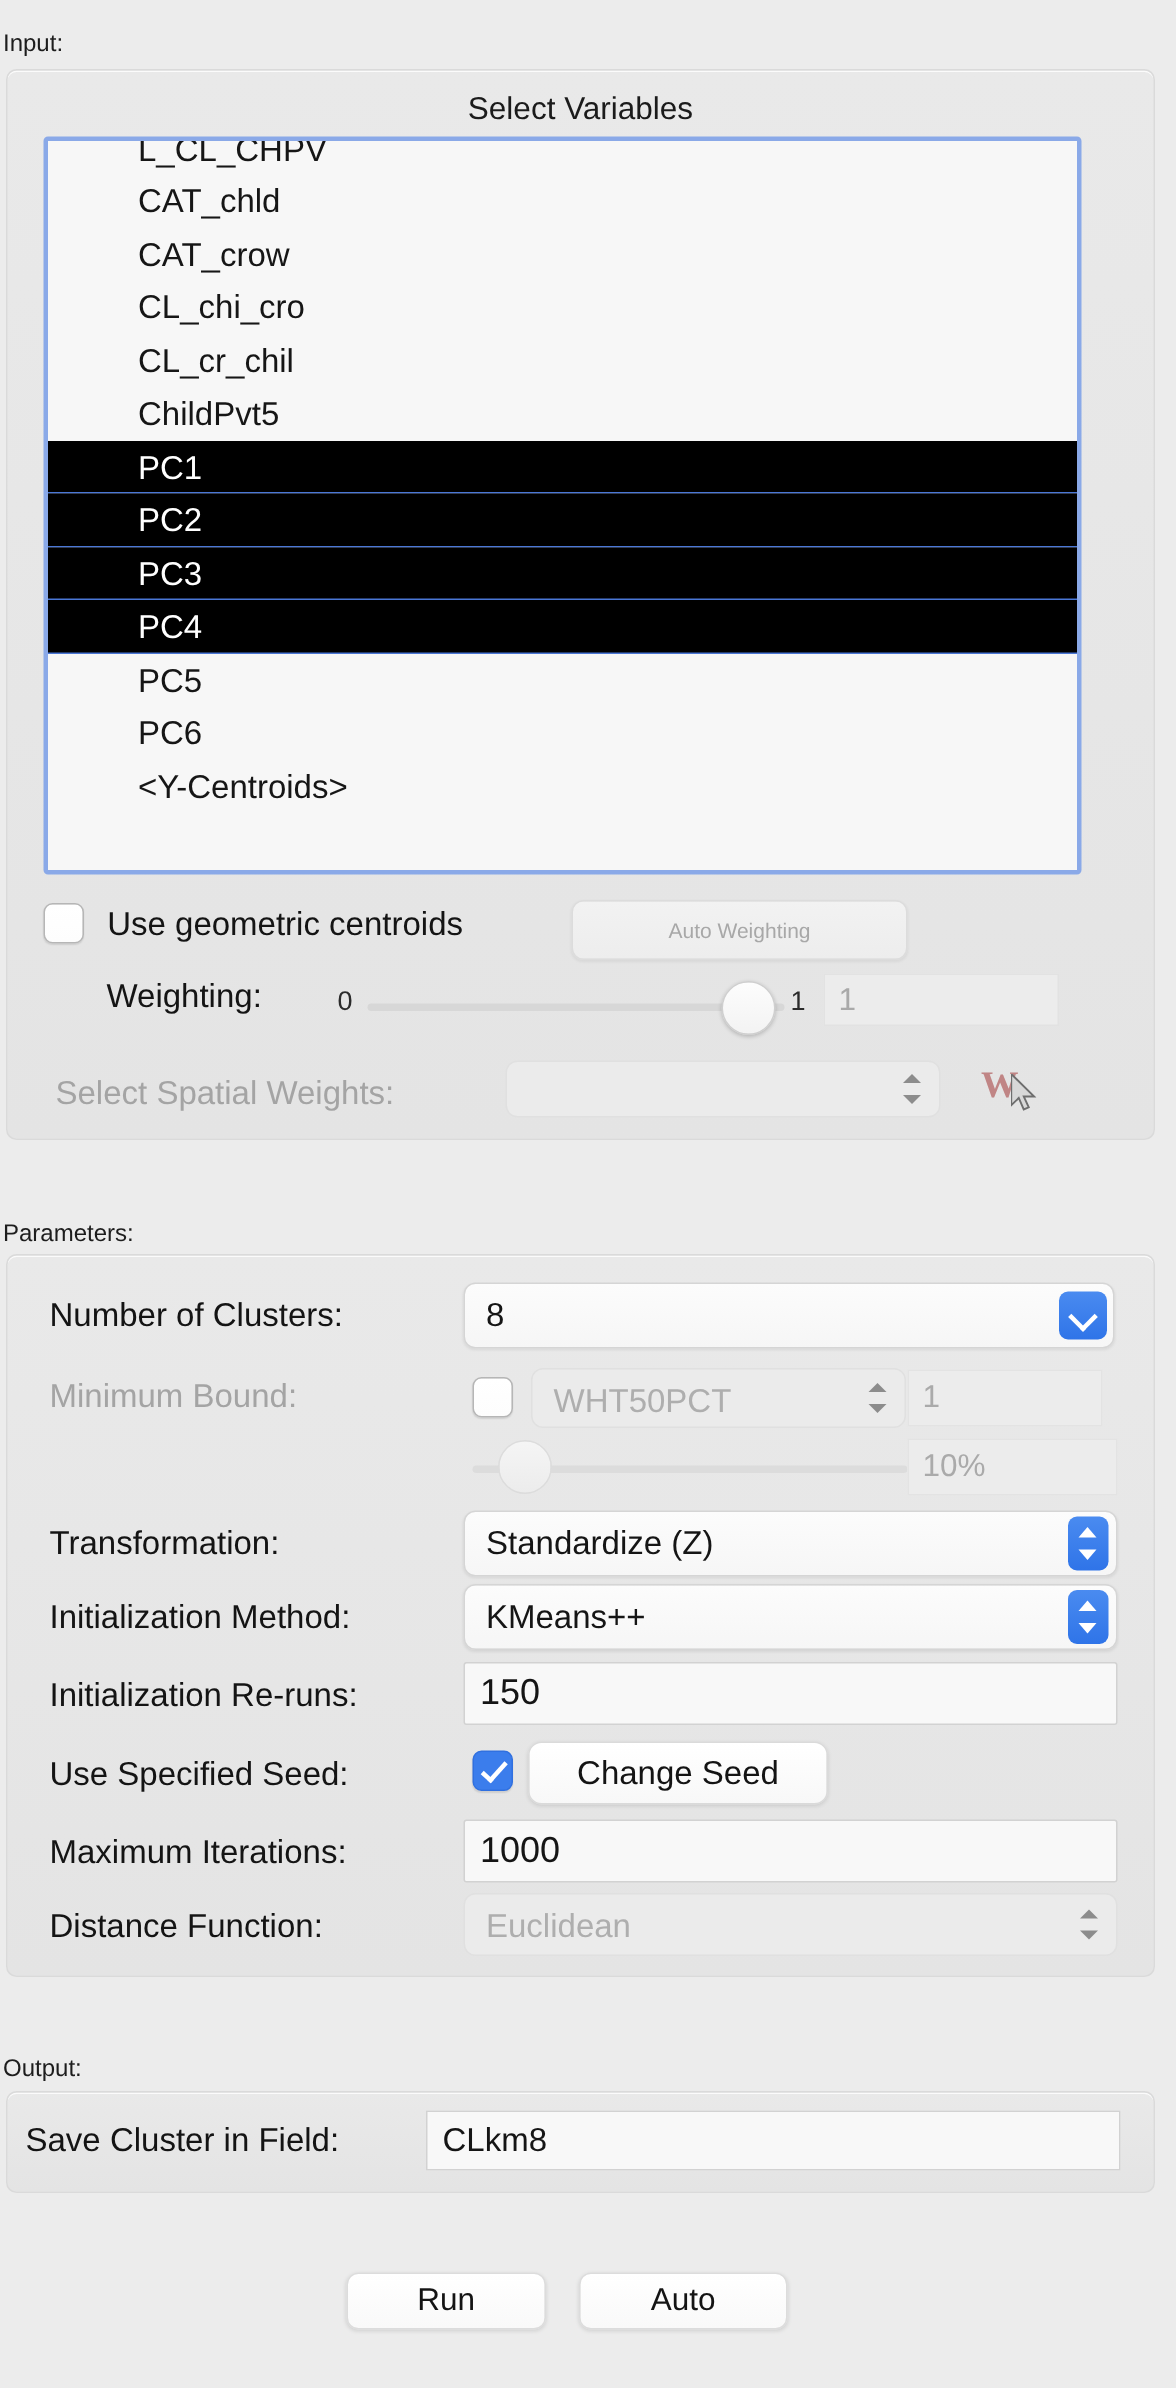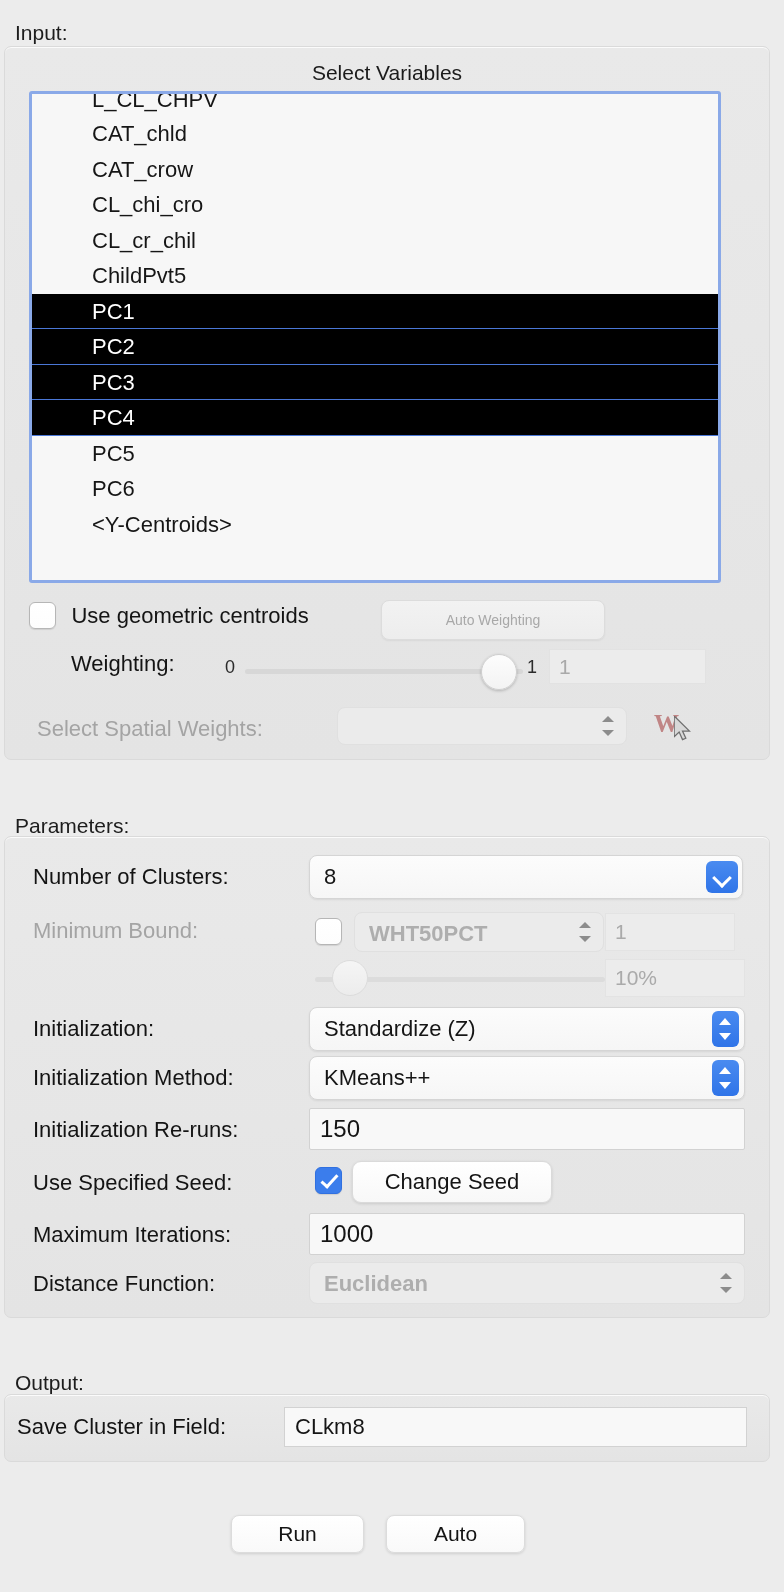--- a/index.html
+++ b/index.html
@@ -5,22 +5,22 @@
   html,body{margin:0;padding:0;}
   body{
     width:784px;height:1592px;
     background:#ececec;
     font-family:"Liberation Sans", sans-serif;
     color:#1a1a1a;
     -webkit-font-smoothing:antialiased;
     overflow:hidden;
   }
   .sec-label{
-    font-size:21px;color:#1d1d1d;
-    padding-left:15px;
+    font-size:16px;color:#1d1d1d;
+    padding-left:2px;
     line-height:1;
   }
   .panel{
     background:linear-gradient(#e9e9e9,#e4e4e4);
     border:1px solid #dadada;
     border-radius:7px;
     box-shadow:0 1px 0 rgba(255,255,255,.8) inset;
   }
 
   
@@ -172,21 +172,20 @@
     position:absolute;box-sizing:border-box;
     background:linear-gradient(#fcfcfc,#f6f6f6);
     border:1px solid #d5d5d5;border-radius:8px;
     font-size:22px;color:#151515;
     padding-left:14px;line-height:42px;
     box-shadow:0 1px 2px rgba(0,0,0,.08);
   }
   .combo.disabled{
     background:#ebebeb;border-color:#e0e0e0;color:#aeaeae;
     box-shadow:none;
-    font-weight:bold;
   }
   .blue-btn{
     position:absolute;right:4px;top:50%;transform:translateY(-50%);
     width:32px;height:32px;border-radius:6px;
     background:linear-gradient(#4a8bf0,#2f74e8);
   }
   .blue-btn .chev{
     position:absolute;left:9px;top:10px;
     width:11px;height:11px;
     border:solid #fff;border-width:0 3px 3px 0;
@@ -340,21 +339,21 @@
     <div id="min-bound-value">1</div>
   </div>
 
   <div class="prow" style="top:120px;height:44px;">
     <div id="min-bound-slider-track"></div>
     <div id="min-bound-slider-thumb"></div>
     <div id="min-bound-pct">10%</div>
   </div>
 
   <div class="prow" style="top:170px;">
-    <div class="plabel">Initialization:</div>
+    <div class="plabel">Transformation:</div>
     <div class="combo" style="left:304px;top:0;width:436px;height:44px;">
       <span>Standardize (Z)</span>
       <span class="blue-stepper"></span>
     </div>
   </div>
 
   <div class="prow" style="top:219px;">
     <div class="plabel">Initialization Method:</div>
     <div class="combo" style="left:304px;top:0;width:436px;height:44px;">
       <span>KMeans++</span>

